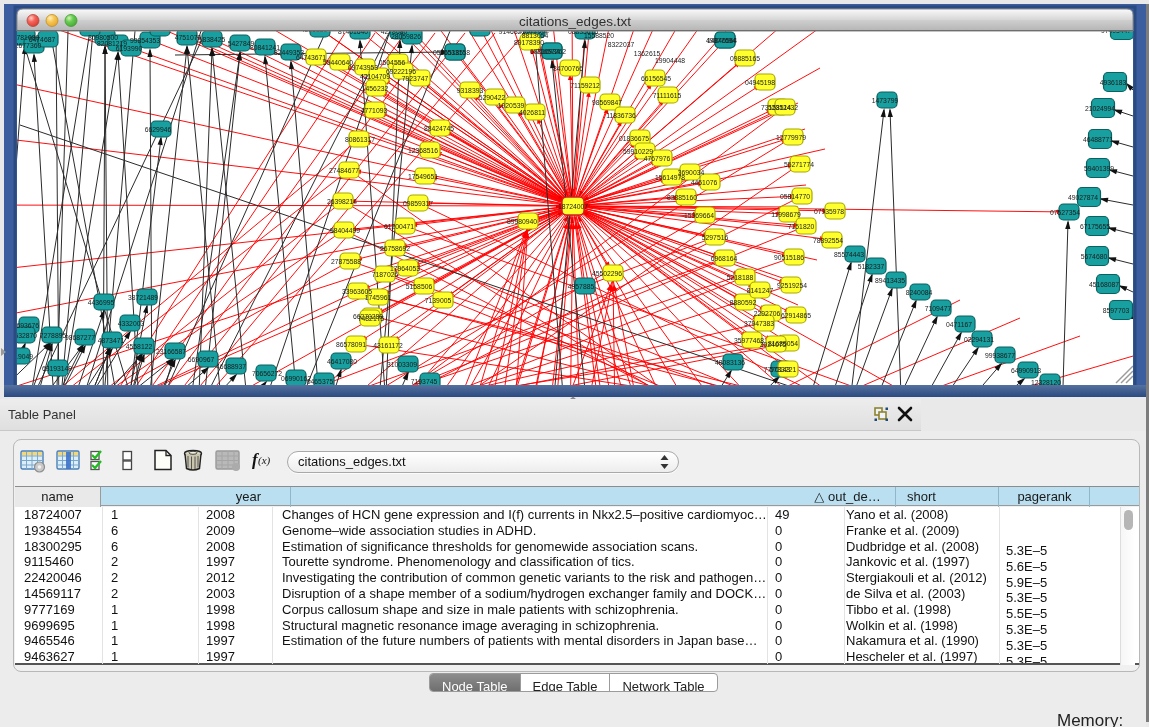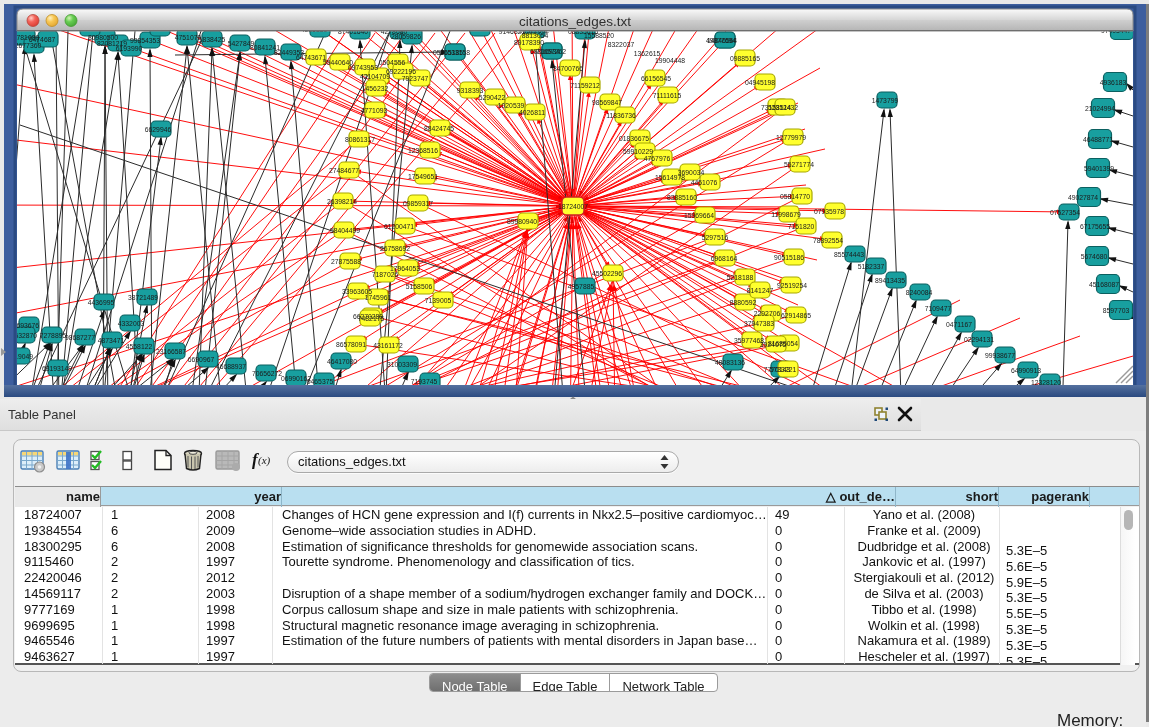--- a/index.html
+++ b/index.html
@@ -8,31 +8,31 @@
 #content { position:absolute; left:0; top:431px; width:1146px; height:296px; background:#ececec; }
 #rightstrip { position:absolute; right:0; top:4px; width:3px; height:718px; background:#7d7d7d; }
 #container { position:absolute; left:13px; top:8px; width:1127px; height:233px;
   border:1px solid #b8b8b8; border-radius:8px; background:#f0f0f0; }
 #combo { position:absolute; left:273px; top:11px; width:392px; height:22px; border:1px solid #a9a9a9;
   border-radius:11px; background:linear-gradient(#ffffff,#ededed); font-size:13px; color:#111;
   line-height:20px; padding-left:10px; box-shadow:0 1px 0 rgba(255,255,255,.7); }
 #combo .arr { position:absolute; right:9px; top:3px; }
 #thead { position:absolute; left:1px; top:46px; width:1124px; height:20px; background:#b9dff0;
   border-top:1px solid #8c8c8c; border-bottom:1px solid #9a9a9a; font-size:13px; color:#1a1a1a; }
-#thead div { position:absolute; top:0; height:20px; line-height:20px; text-align:right; border-right:1px solid #8fb6c9;font-weight:bold; }
+#thead div { position:absolute; top:0; height:20px; line-height:20px; text-align:center; border-right:1px solid #8fb6c9; }
 #tbody { position:absolute; left:1px; top:67px; width:1124px; height:158px; background:#fff; overflow:hidden;
   border-bottom:2px solid #555; }
 .tr { position:relative; height:15.8px; font-size:13px; color:#111; white-space:nowrap; }
 .tr div { position:absolute; top:0; height:15.8px; line-height:15.5px; overflow:hidden; }
 .c0 { left:9px;  width:88px; }
 .c1 { left:96px; width:96px; }
 .c2 { left:191px; width:75px; }
 .c3 { left:267px; width:485px; }
 .c4 { left:760px; width:70px; }
-.c5 { left:831px; width:156px; text-align:center; }
+.c5 { left:831px; width:156px; text-align:left; }
 .c6 { left:991px; width:90px;margin-top:36px; }
 .vsep { position:absolute; top:67px; width:1px; height:157px; background:#e3e3e3; }
 #vscroll { position:absolute; left:1106px; top:67px; width:15px; height:158px; background:linear-gradient(90deg,#f6f6f6,#fff); border-left:1px solid #ddd; }
 #vscroll .thumb { position:absolute; left:2.5px; top:3px; width:9px; height:20px; background:#b6b6b6; border-radius:5px; }
 #tabs { position:absolute; left:429px; top:242px; height:19px; display:flex;
   border:1px solid #9b9b9b; border-radius:4px; overflow:hidden; background:#fff; font-size:13px; }
 #tabs div { padding:4px 12px; line-height:18px; color:#222; border-right:1px solid #9b9b9b; }
 #tabs div:last-child { border-right:none; }
 #tabs .sel { background:linear-gradient(#8d8d8d,#6f6f6f); color:#fff; }
 #mem { position:absolute; left:1057px; top:280px; font-size:17px; color:#222; }
@@ -936,21 +936,21 @@
 <text x="238" y="16" font-family="Liberation Serif, serif" font-style="italic" font-size="11" fill="#111">(x)</text>
 </g>
 </svg>
   <div id="combo">citations_edges.txt<span class="arr"><svg width="9" height="14" viewBox="0 0 9 14">
             <polygon points="4.5,0 8.5,5 0.5,5" fill="#333"></polygon>
             <polygon points="4.5,14 8.5,9 0.5,9" fill="#333"></polygon>
           </svg></span></div>
   <div id="thead">
     <div style="left:0;width:86px;background:#e9e9e9;border-right:1px solid #9a9a9a;">name</div>
     <div style="left:87px;width:95px;margin-top:36px;">in_degree</div>
-    <div style="left:183px;width:84px;">year</div>
+    <div style="left:192px;width:84px;">year</div>
     <div style="left:258px;width:494px;margin-top:32px;">title</div>
     <div style="left:785px;width:96px;">△ out_de…</div>
     <div style="left:830px;width:154px;">short</div>
     <div style="left:985px;width:90px;">pagerank</div>
   </div>
   <div id="tbody">
 <div class="tr">
           <div class="c0">18724007</div>
           <div class="c1">1</div>
           <div class="c2">2008</div>
@@ -983,20 +983,21 @@
           <div class="c2">1997</div>
           <div class="c3">Tourette syndrome. Phenomenology and classification of tics.</div>
           <div class="c4">0</div>
           <div class="c5">Jankovic et al. (1997)</div>
           <div class="c6">5.3E–5</div>
         </div>
 <div class="tr">
           <div class="c0">22420046</div>
           <div class="c1">2</div>
           <div class="c2">2012</div>
+          <div class="c3">Investigating the contribution of common genetic variants to the risk and pathogen…</div>
           <div class="c4">0</div>
           <div class="c5">Stergiakouli et al. (2012)</div>
           <div class="c6">5.5E–5</div>
         </div>
 <div class="tr">
           <div class="c0">14569117</div>
           <div class="c1">2</div>
           <div class="c2">2003</div>
           <div class="c3">Disruption of a shape member of a sodium/hydrogen exchanger family and DOCK…</div>
           <div class="c4">0</div>
@@ -1020,21 +1021,21 @@
           <div class="c4">0</div>
           <div class="c5">Wolkin et al. (1998)</div>
           <div class="c6">5.3E–5</div>
         </div>
 <div class="tr">
           <div class="c0">9465546</div>
           <div class="c1">1</div>
           <div class="c2">1997</div>
           <div class="c3">Estimation of the future numbers of patients with mental disorders in Japan base…</div>
           <div class="c4">0</div>
-          <div class="c5">Nakamura et al. (1989)</div>
+          <div class="c5">Nakamura et al. (1990)</div>
           <div class="c6">5.3E–5</div>
         </div>
 <div class="tr">
           <div class="c0">9463627</div>
           <div class="c1">1</div>
           <div class="c2">1997</div>
           <div class="c4">0</div>
           <div class="c5">Hescheler et al. (1997)</div>
           <div class="c6">5.3E–5</div>
         </div>

